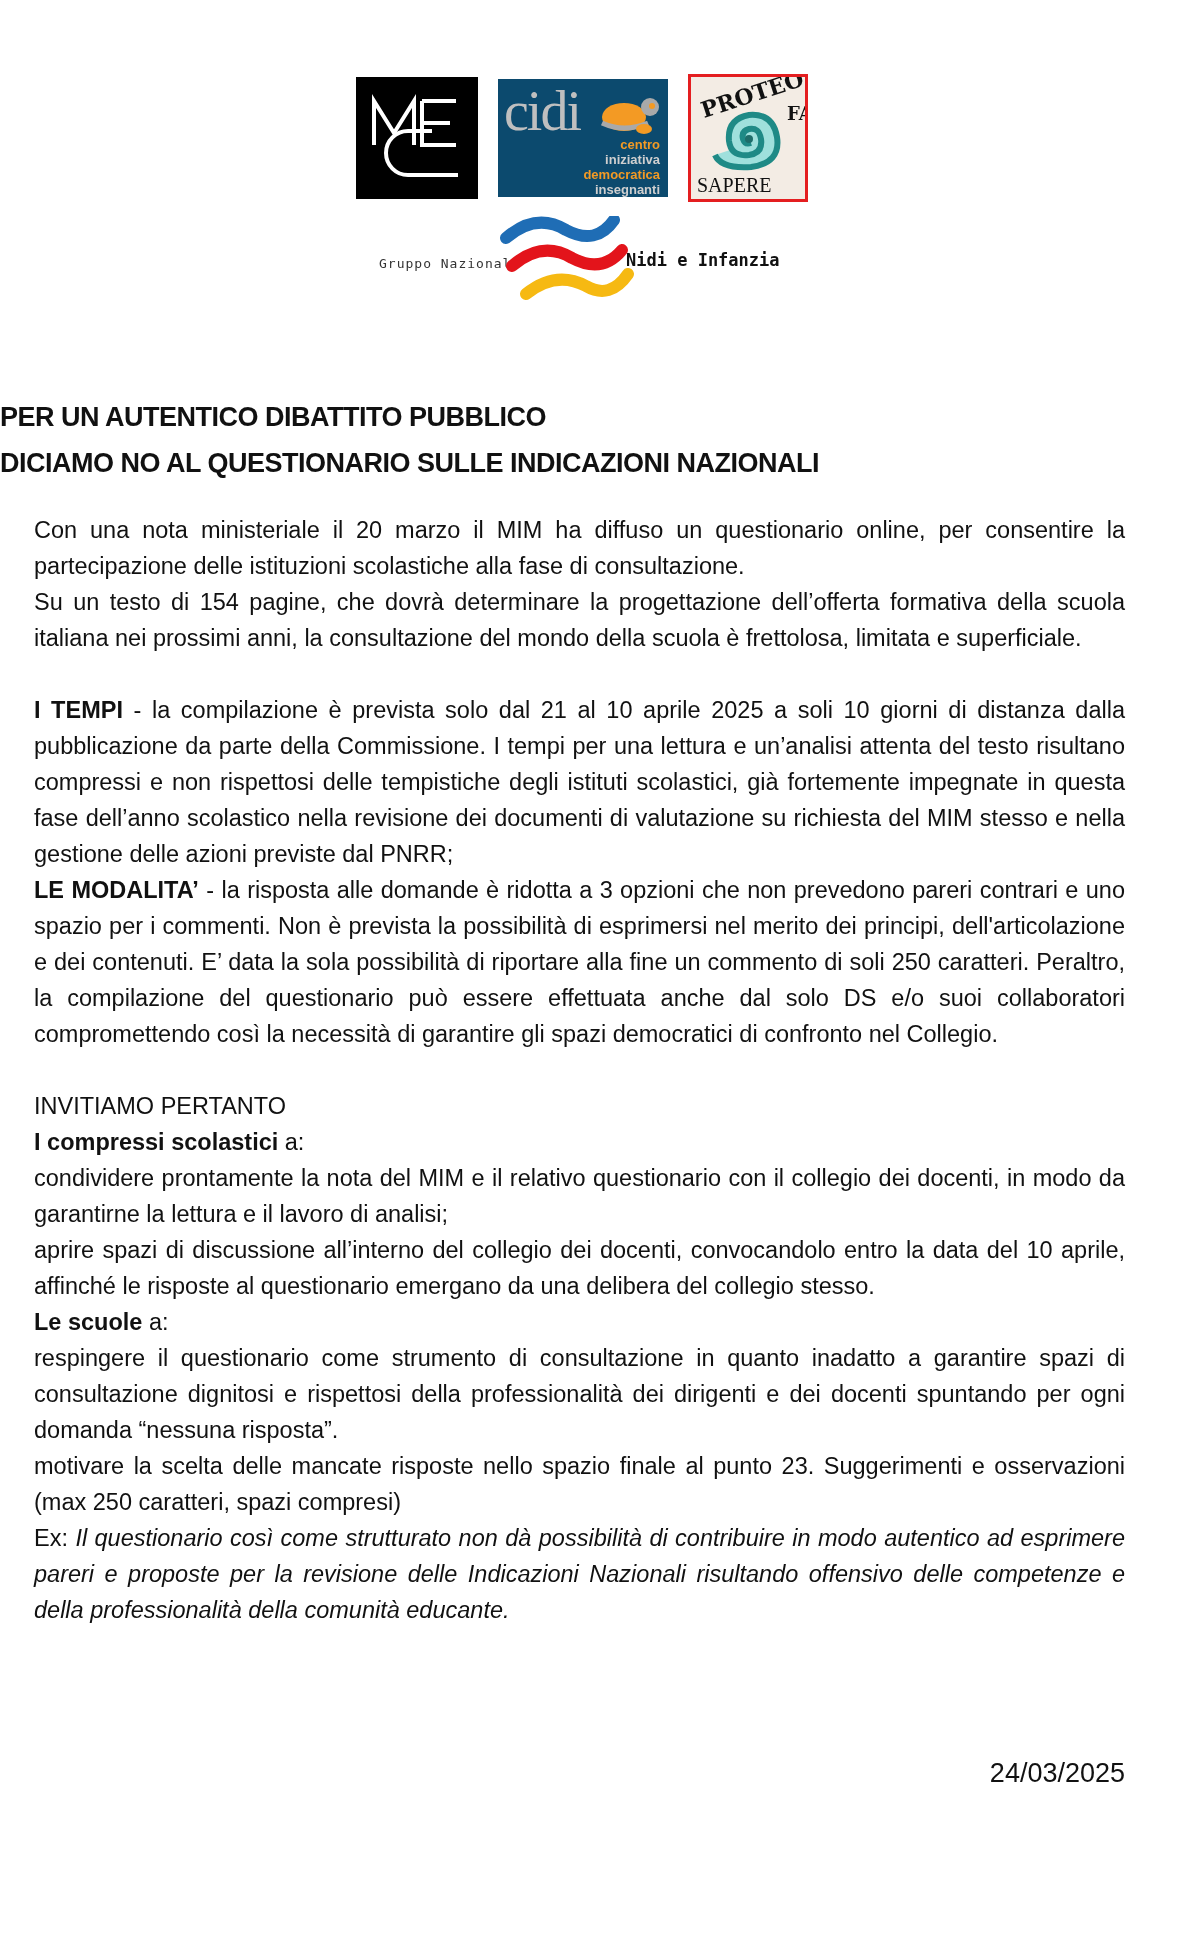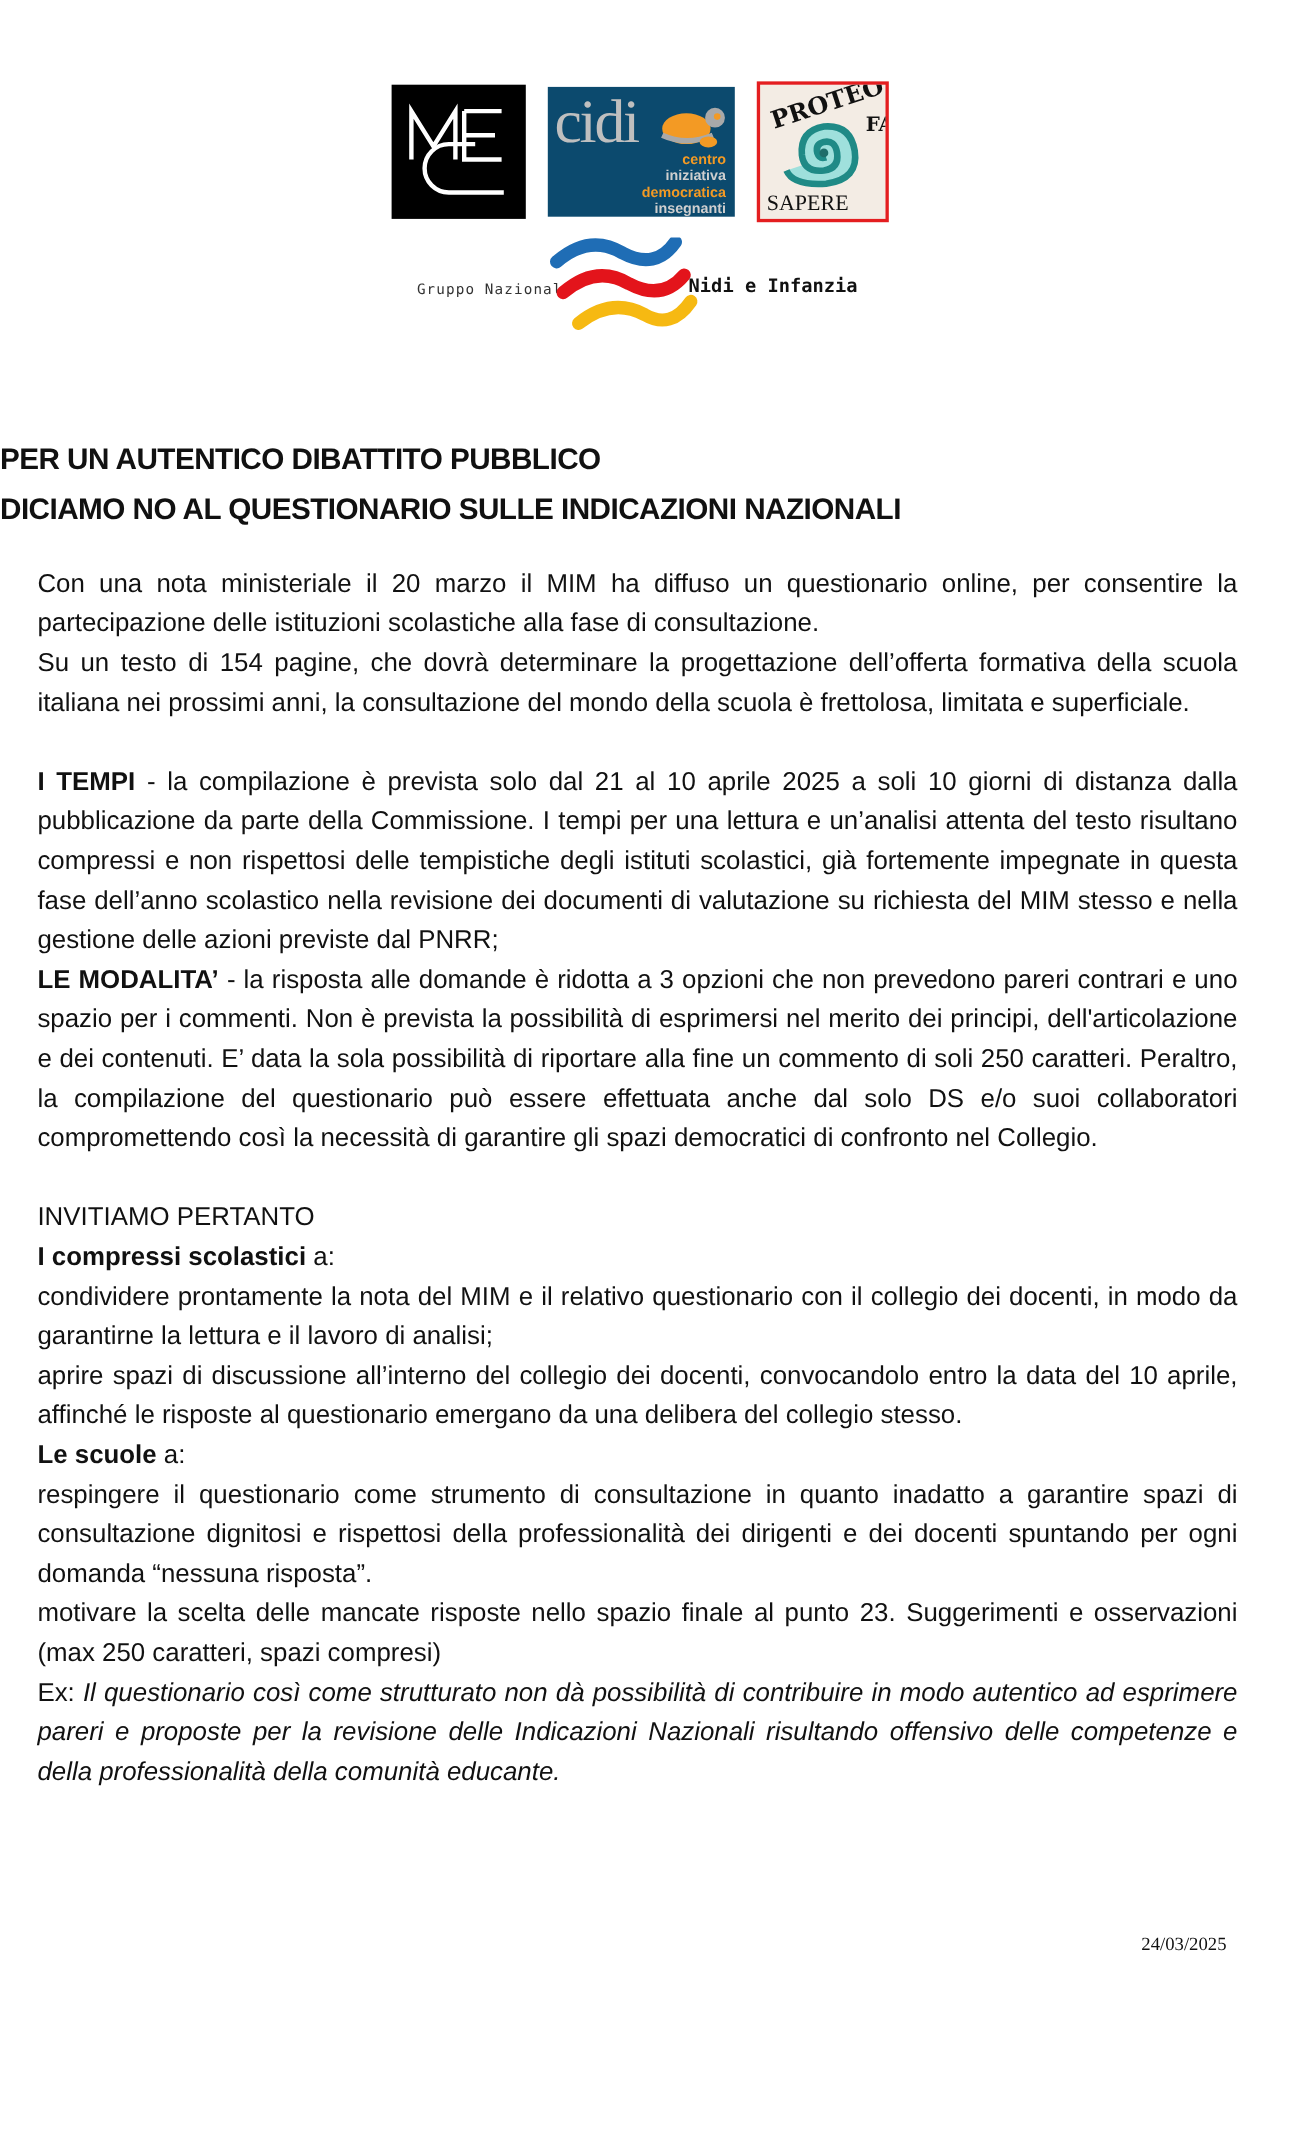--- a/index.html
+++ b/index.html
@@ -30,21 +30,21 @@
     .title { position: absolute; top: 378px; left: 0; width: 1179px; text-align: left; font-family: "Liberation Sans", sans-serif; font-weight: bold; font-size: 27px; line-height: 46px; letter-spacing: -0.5px; margin-top: 16px; }
 
     
     .body-text { position: absolute; left: 34px; top: 512px; width: 1091px; font-family: "Liberation Sans", sans-serif; font-size: 23.5px; line-height: 36px; text-align: justify; }
     .body-text p { margin: 0; }
     .body-text .gap { height: 36px; }
     .body-text b { font-weight: bold; }
     .body-text i { font-style: italic; }
     .last-line-left { text-align-last: left; }
 
-    .date { position: absolute; top: 1758px; right: 64px; font-family: Liberation Serif, serif; font-size: 17px; }
+    .date { position: absolute; top: 1758px; right: 54px; font-family: Liberation Sans, sans-serif; font-size: 27px; }
   </style>
 </head>
 <body>
 
 <div class="page">
 
   <div class="logos-top">
     <div class="logo-mce">
       <svg width="110" height="110" viewBox="0 0 110 110">
         <g stroke="#fff" stroke-width="4" fill="none">

